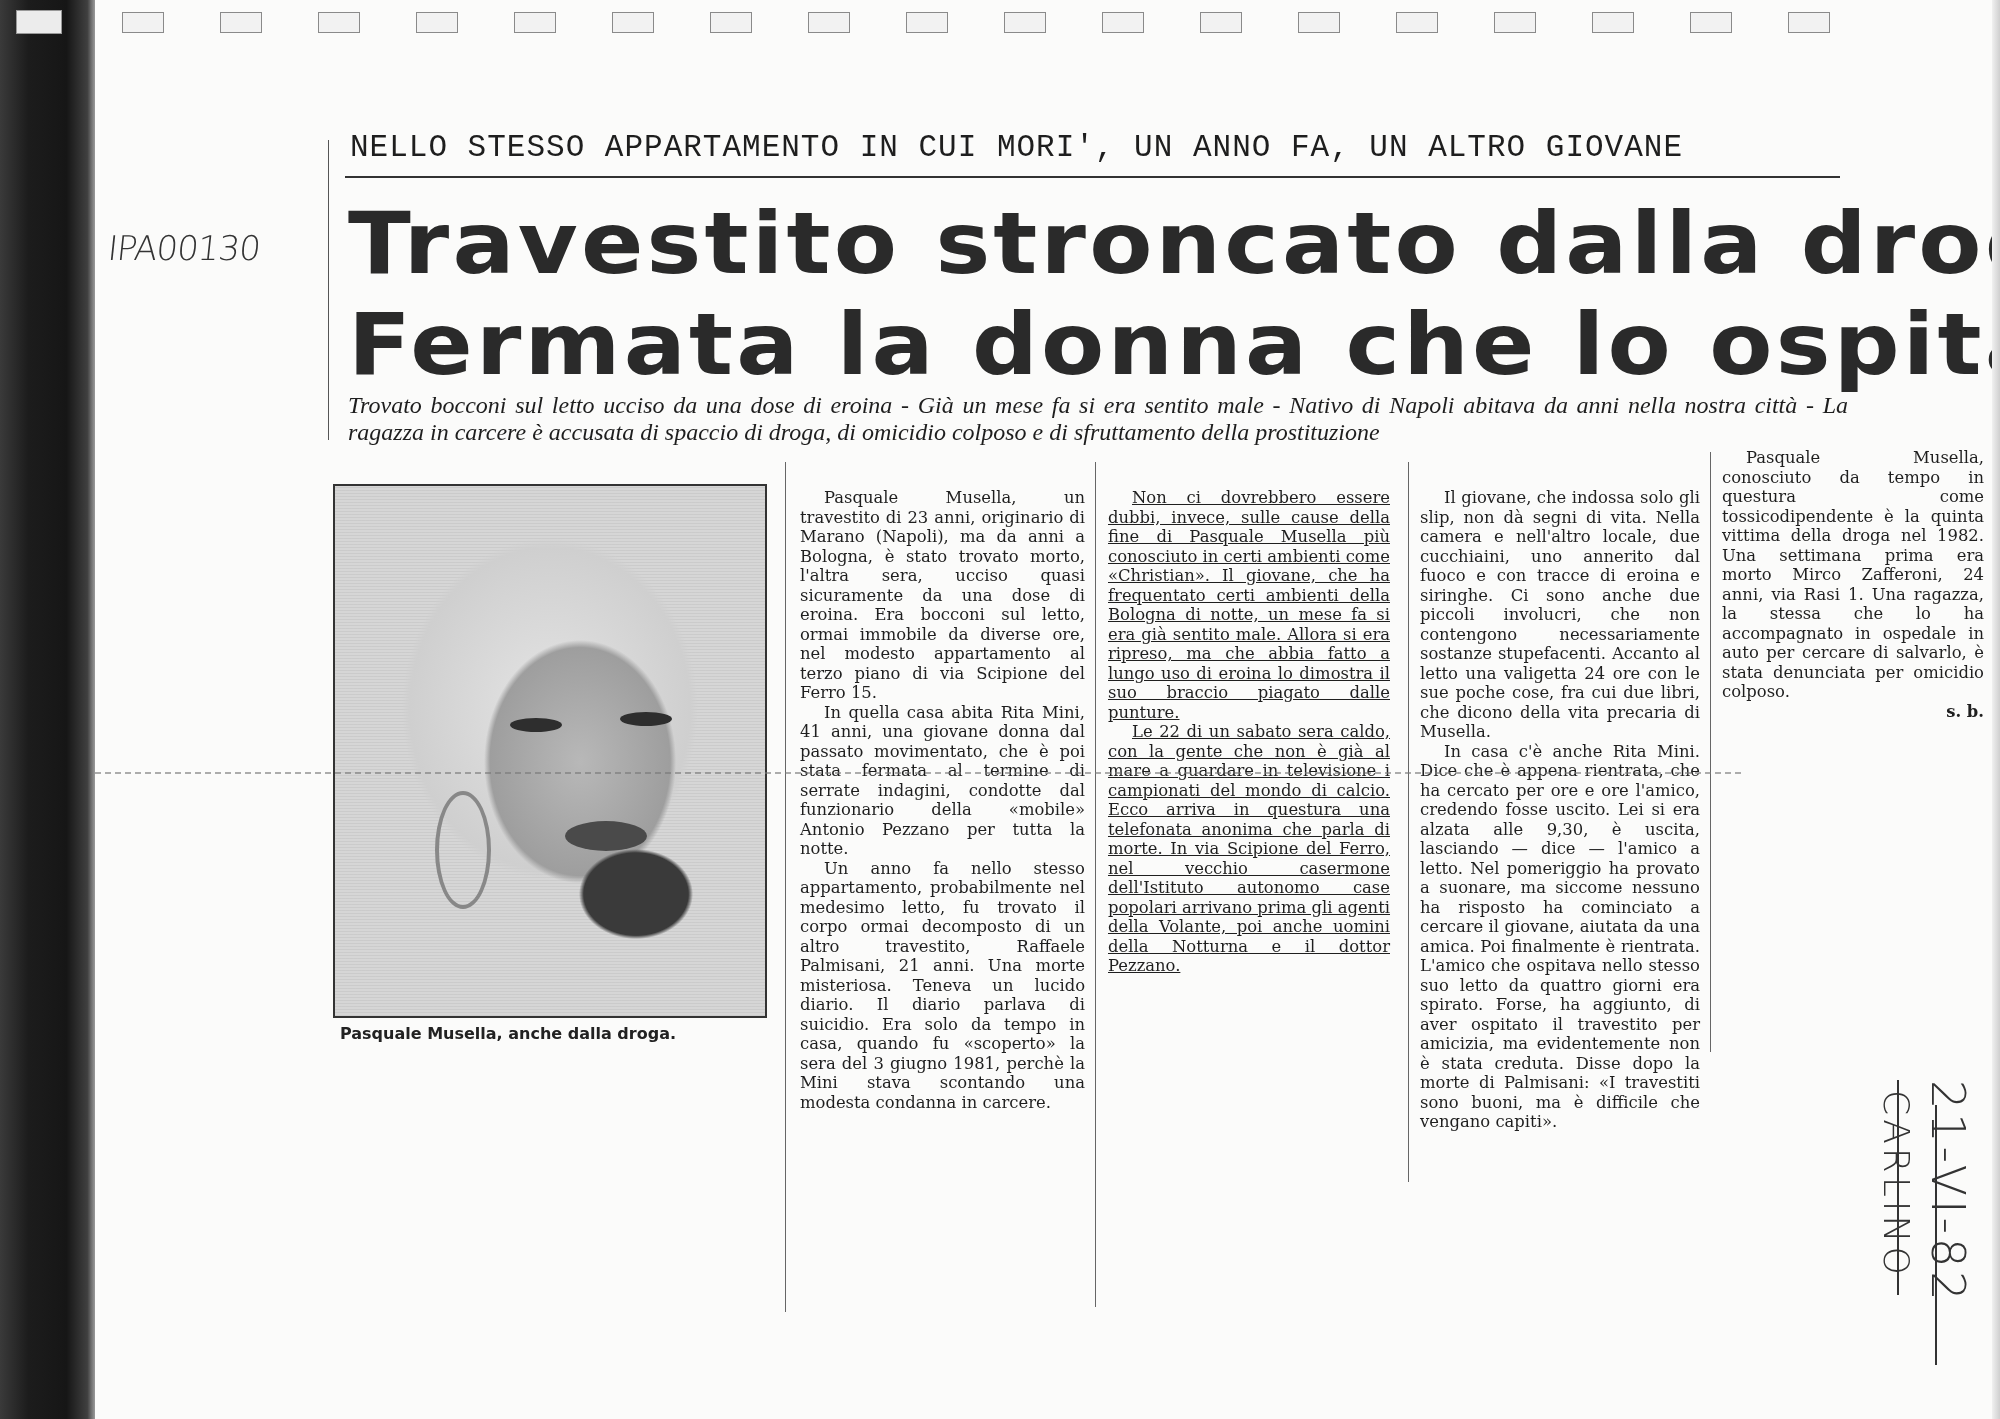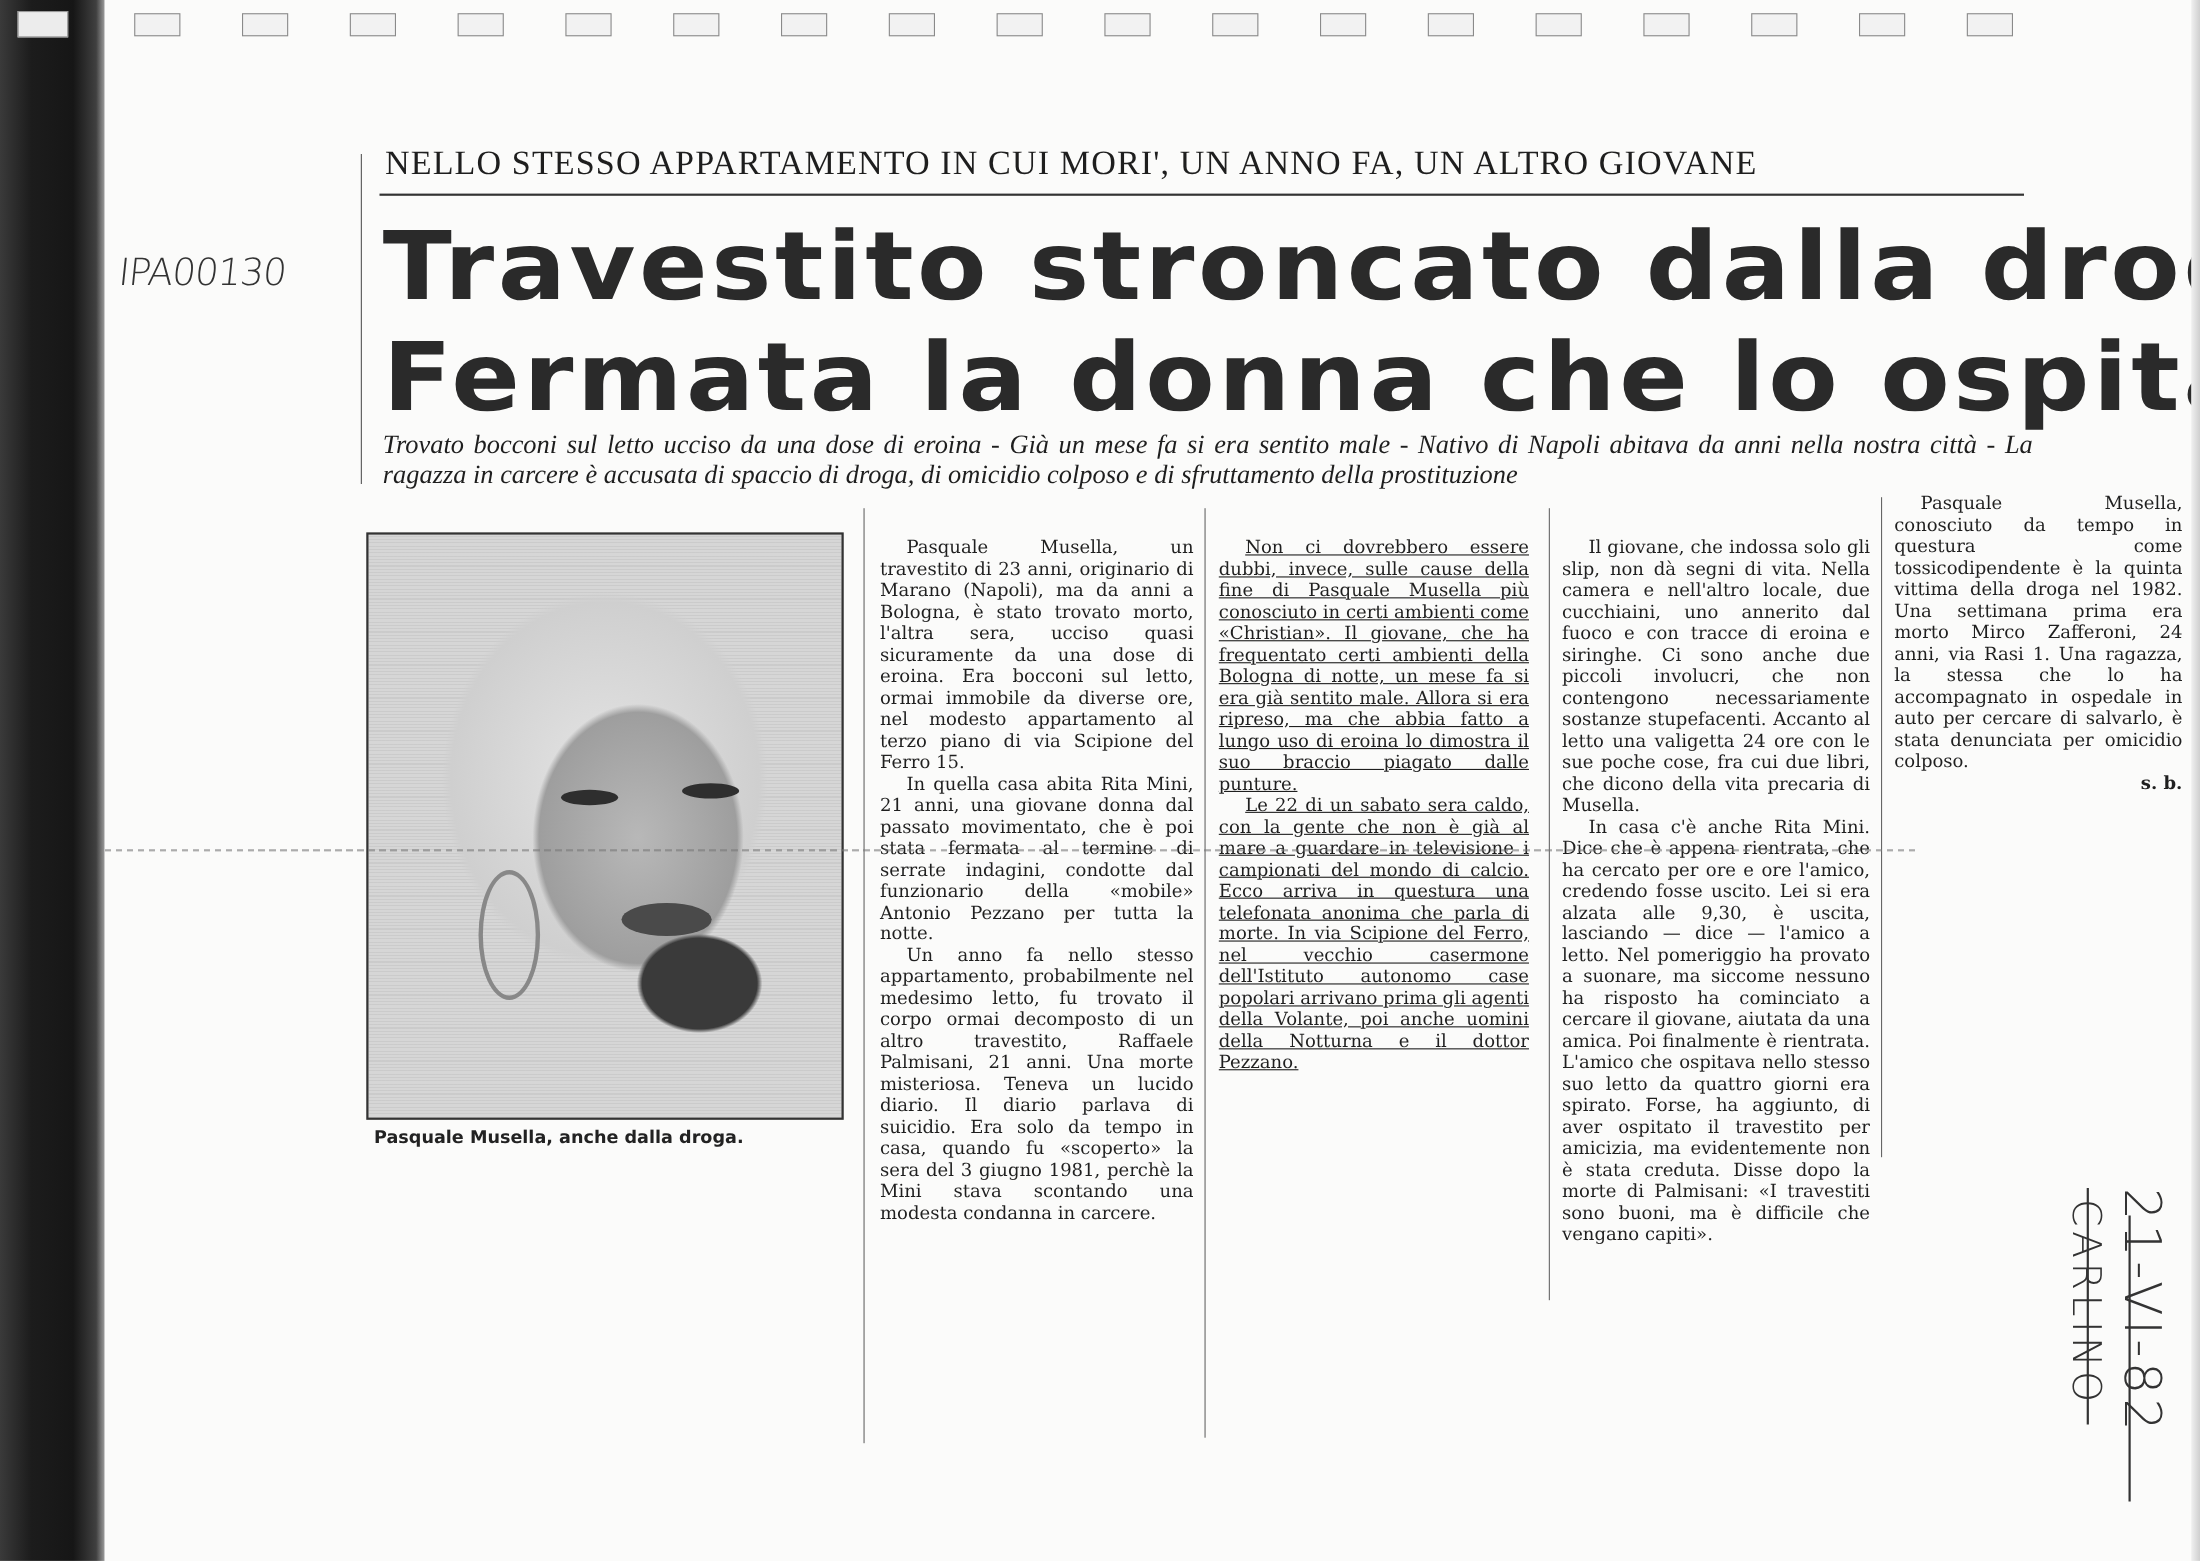--- a/index.html
+++ b/index.html
@@ -23,21 +23,21 @@
     background:#f2f2f2; border:1px solid #8a8a8a;
   }
   .handwritten-id {
     position:absolute; left:108px; top:228px;
     font-family:"DejaVu Sans", sans-serif; font-size:34px; font-weight:200;
     letter-spacing:-1px; color:#333; transform:skewX(-6deg);
   }
   .frame-left { position:absolute; left:328px; top:140px; width:1px; height:300px; background:#555; }
   .kicker {
     position:absolute; left:350px; top:130px; width:1490px;
-    font-family:Liberation Serif, serif; font-size:31px; letter-spacing:1px;
+    font-family:Liberation Mono, monospace; font-size:31px; letter-spacing:1px;
     white-space:nowrap; color:#1e1e1e;
   }
   .kicker-rule { position:absolute; left:345px; top:176px; width:1495px; height:2px; background:#333; }
   .headline {
     position:absolute; left:348px; width:1500px;
     font-family:"DejaVu Sans", sans-serif; font-weight:bold;
     font-size:86px; line-height:92px; letter-spacing:3px; color:#2a2a2a;
     white-space:nowrap; transform:scaleX(1.07); transform-origin:left top;
   }
   .headline.l1 { top:197px; }
@@ -140,21 +140,21 @@
 </div>
 <div class="caption">Pasquale Musella, anche dalla droga.</div>
 
 <div class="col-rule" style="left:785px;top:462px;height:850px"></div>
 <div class="col-rule" style="left:1095px;top:462px;height:845px"></div>
 <div class="col-rule" style="left:1408px;top:462px;height:720px"></div>
 <div class="col-rule" style="left:1710px;top:452px;height:600px"></div>
 
 <div class="col col1">
   <p>Pasquale Musella, un travestito di 23 anni, originario di Marano (Napoli), ma da anni a Bologna, è stato trovato morto, l'altra sera, ucciso quasi sicuramente da una dose di eroina. Era bocconi sul letto, ormai immobile da diverse ore, nel modesto appartamento al terzo piano di via Scipione del Ferro 15.</p>
-  <p>In quella casa abita Rita Mini, 21 anni, una giovane donna dal passato movimentato, che è poi stata fermata al termine di serrate indagini, condotte dal funzionario della «mobile» Antonio Pezzano per tutta la notte.</p>
+  <p>In quella casa abita Rita Mini, 41 anni, una giovane donna dal passato movimentato, che è poi stata fermata al termine di serrate indagini, condotte dal funzionario della «mobile» Antonio Pezzano per tutta la notte.</p>
   <p>Un anno fa nello stesso appartamento, probabilmente nel medesimo letto, fu trovato il corpo ormai decomposto di un altro travestito, Raffaele Palmisani, 21 anni. Una morte misteriosa. Teneva un lucido diario. Il diario parlava di suicidio. Era solo da tempo in casa, quando fu «scoperto» la sera del 3 giugno 1981, perchè la Mini stava scontando una modesta condanna in carcere.</p>
 </div>
 
 <div class="col col2">
   <p>Non ci dovrebbero essere dubbi, invece, sulle cause della fine di Pasquale Musella più conosciuto in certi ambienti come «Christian». Il giovane, che ha frequentato certi ambienti della Bologna di notte, un mese fa si era già sentito male. Allora si era ripreso, ma che abbia fatto a lungo uso di eroina lo dimostra il suo braccio piagato dalle punture.</p>
   <p>Le 22 di un sabato sera caldo, con la gente che non è già al mare a guardare in televisione i campionati del mondo di calcio. Ecco arriva in questura una telefonata anonima che parla di morte. In via Scipione del Ferro, nel vecchio casermone dell'Istituto autonomo case popolari arrivano prima gli agenti della Volante, poi anche uomini della Notturna e il dottor Pezzano.</p>
 </div>
 
 <div class="col col3">
   <p>Il giovane, che indossa solo gli slip, non dà segni di vita. Nella camera e nell'altro locale, due cucchiaini, uno annerito dal fuoco e con tracce di eroina e siringhe. Ci sono anche due piccoli involucri, che non contengono necessariamente sostanze stupefacenti. Accanto al letto una valigetta 24 ore con le sue poche cose, fra cui due libri, che dicono della vita precaria di Musella.</p>

